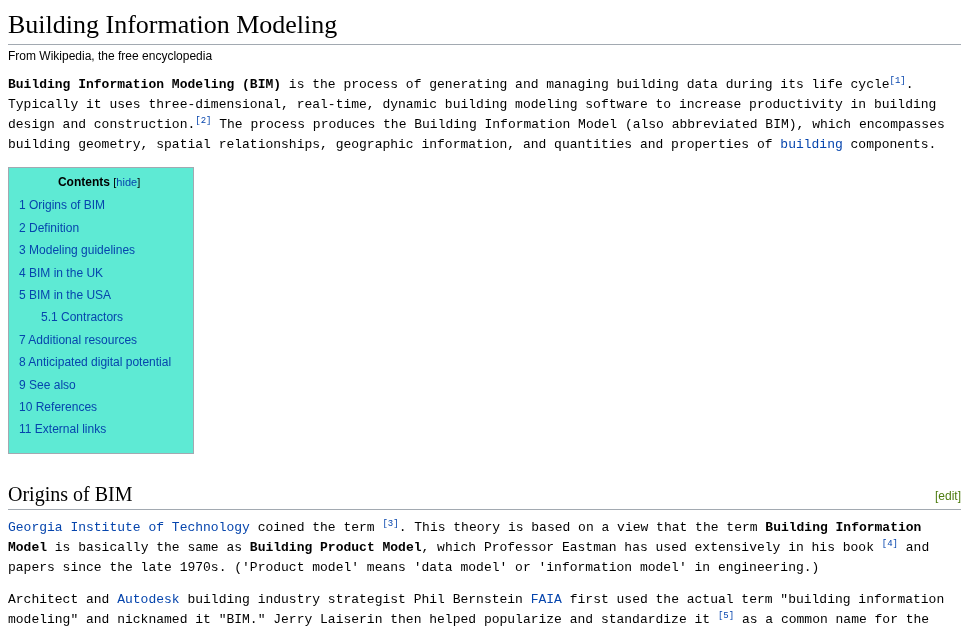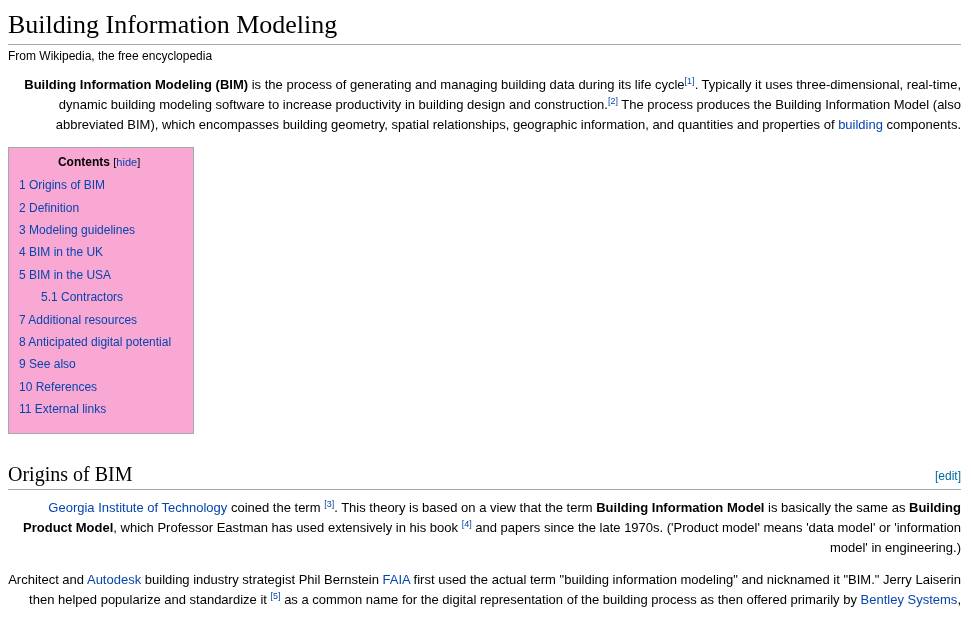--- a/index.html
+++ b/index.html
@@ -34,32 +34,33 @@
   }
   .subtitle {
     font-size: 12px;
     color: #000;
     margin: 0 0 12px 0;
   }
   p.body-text {
     margin: 0 0 12px 0;
     line-height: 1.55;
     font-size: 13px;
-    text-align: right;
+    text-align: left;
+    font-family: Liberation Mono, monospace;
   }
   sup.ref {
     font-size: 9px;
     vertical-align: super;
     line-height: 0;
   }
   sup.ref a { color: #0645ad; }
   .toc {
     display: inline-block;
     border: 1px solid #a2a9b1;
-    background: #f9a8d4;
+    background: #5eead4;
     padding: 7px 14px 9px 10px;
     margin: 0 0 14px 0;
     font-size: 12px;
     min-width: 174px;
   }
   .toc-title {
     text-align: center;
     font-weight: bold;
     margin-bottom: 8px;
     font-size: 12px;
@@ -92,21 +93,21 @@
     position: relative;
   }
   .edit-link {
     position: absolute;
     right: 0;
     bottom: 5px;
     font-size: 12px;
     font-family: "Liberation Sans", sans-serif;
     color: #000;
   }
-  .edit-link a { color: #0369a1; }
+  .edit-link a { color: #4d7c0f; }
   .section-wrap { position: relative; }
   b { font-weight: bold; }
 </style>
 </head>
 <body>
 
 <div class="page">
 
   <h1 class="title">Building Information Modeling</h1>
   <div class="subtitle">From Wikipedia, the free encyclopedia</div>

